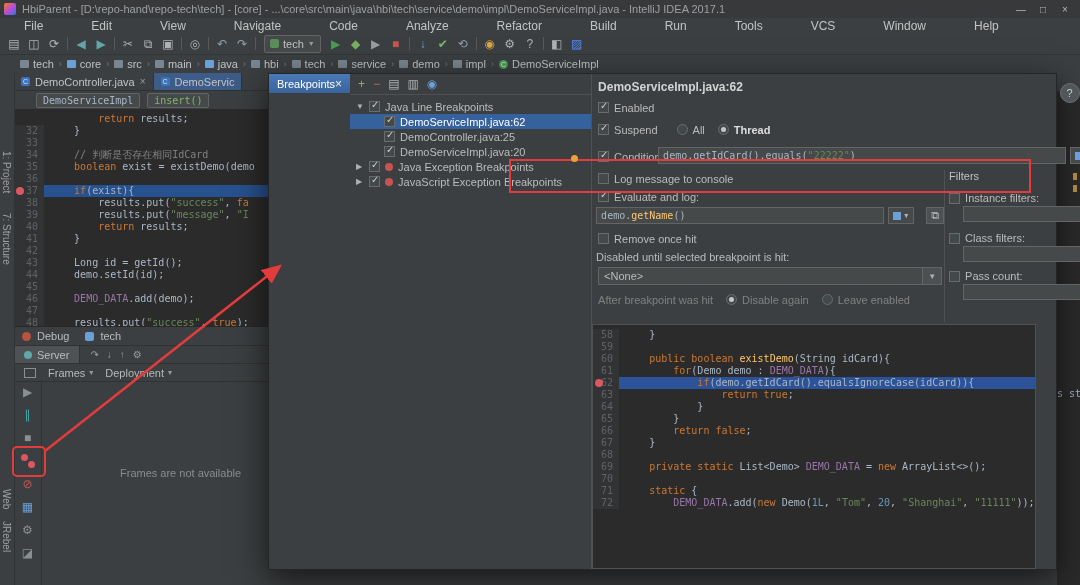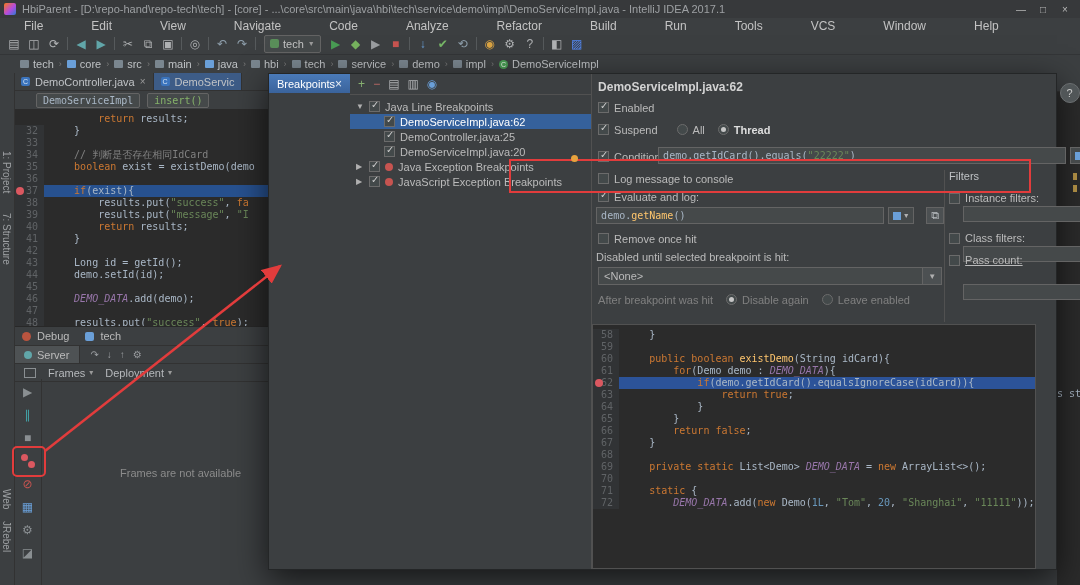--- a/index.html
+++ b/index.html
@@ -37,21 +37,21 @@
   .chips{position:absolute;left:14px;top:91px;right:0;height:18px;background:#3c3f41;display:flex;align-items:center;gap:7px;padding-left:22px}
   .chip{border:1px solid #646464;border-radius:2px;background:#45494a;height:13px;line-height:13px;padding:0 6px;font-family:"DejaVu Sans Mono",monospace;font-size:10px}
   
   .editor{position:absolute;left:14px;top:109px;right:0;height:217px;background:#2b2b2b;overflow:hidden;padding-top:4px;font-family:"DejaVu Sans Mono",monospace;font-size:10px;line-height:12px}
   .code-row{display:flex;height:12px;white-space:pre}
   .gutter{flex:none;background:#313335;color:#606366;text-align:right;padding-right:6px;position:relative;box-sizing:border-box}
   .gutter .bp{position:absolute;left:2px;top:2px;width:8px;height:8px;border-radius:50%;background:#db5860}
   .code{flex:1;padding-left:6px}
   .code-row.hl .code{background:#27518f}
   .tk-k{color:#cc7832}.tk-s{color:#6a8759}.tk-n{color:#6897bb}.tk-c{color:#808080}
-  .tk-f{color:#9876aa;font-style:italic}.tk-m{color:#ffc66d}.tk-d{color:#a9b7c6}
+  .tk-f{color:#9876aa;}.tk-m{color:#ffc66d}.tk-d{color:#a9b7c6}
   
   .debug{position:absolute;left:14px;top:326px;right:0;bottom:0;background:#3c3f41;border-top:1px solid #282828;box-sizing:border-box;font-size:11px}
   .dbg-header{height:18px;display:flex;align-items:center;gap:6px;padding-left:8px;border-bottom:1px solid #323232}
   .dbg-bug{width:9px;height:9px;background:#b9543f;border-radius:50%}
   .dbg-app{width:9px;height:9px;background:#6a9fd8;border-radius:2px;margin-left:10px}
   .dbg-row2{height:17px;display:flex;align-items:center;border-bottom:1px solid #323232}
   .server-tab{background:#4e5254;height:100%;display:flex;align-items:center;gap:5px;padding:0 10px;border-right:1px solid #323232;box-sizing:border-box}
   .srv-ic{width:8px;height:8px;background:#61a6a9;border-radius:50%}
   .dbg-row2-icons{display:flex;gap:8px;margin-left:10px}
   .dbg-row2-icons span{font-size:10px}
@@ -457,21 +457,21 @@
               <span>Instance filters:</span>
             </div>
             <div class="f-field" style="top: 36px; width: 140px;"></div>
             <div class="f-more" style="top: 36px;">...</div>
             <div class="f-lr" style="top: 62px;">
               <span class="cb"></span>
               <span>Class filters:</span>
             </div>
             <div class="f-field" style="top: 76px; width: 140px;"></div>
             <div class="f-more" style="top: 76px;">...</div>
-            <div class="f-lr" style="top: 84px; text-decoration: underline;">
+            <div class="f-lr" style="top: 100px;">
               <span class="cb"></span>
               <span>Pass count:</span>
             </div>
             <div class="f-field" style="top: 114px; width: 158px;"></div>
           </div>
       </div>
       <div class="preview">
           <div>
             <div class="code-row"><span class="gutter" style="width: 26px;">58</span><div class="code"><span class="tk-d">    }</span></div></div>
             <div class="code-row"><span class="gutter" style="width: 26px;">59</span><div class="code"></div></div>

